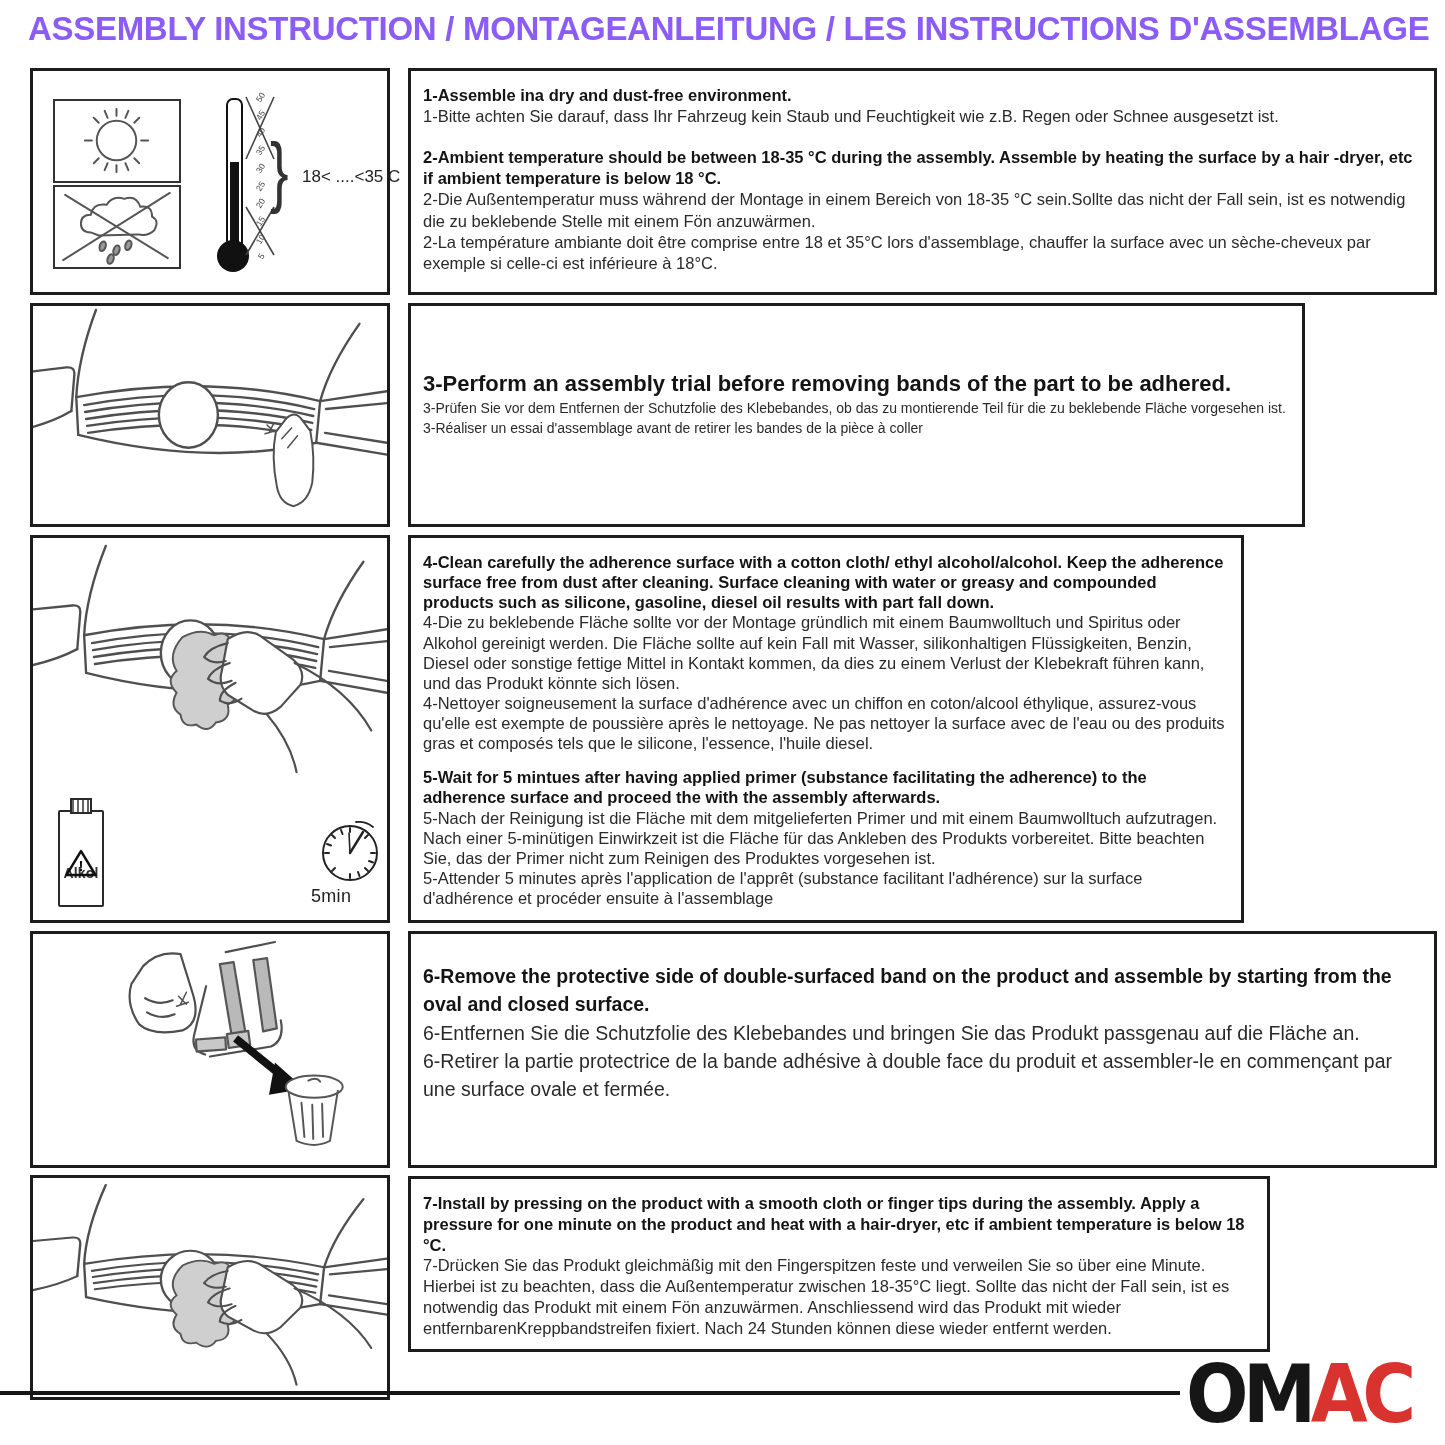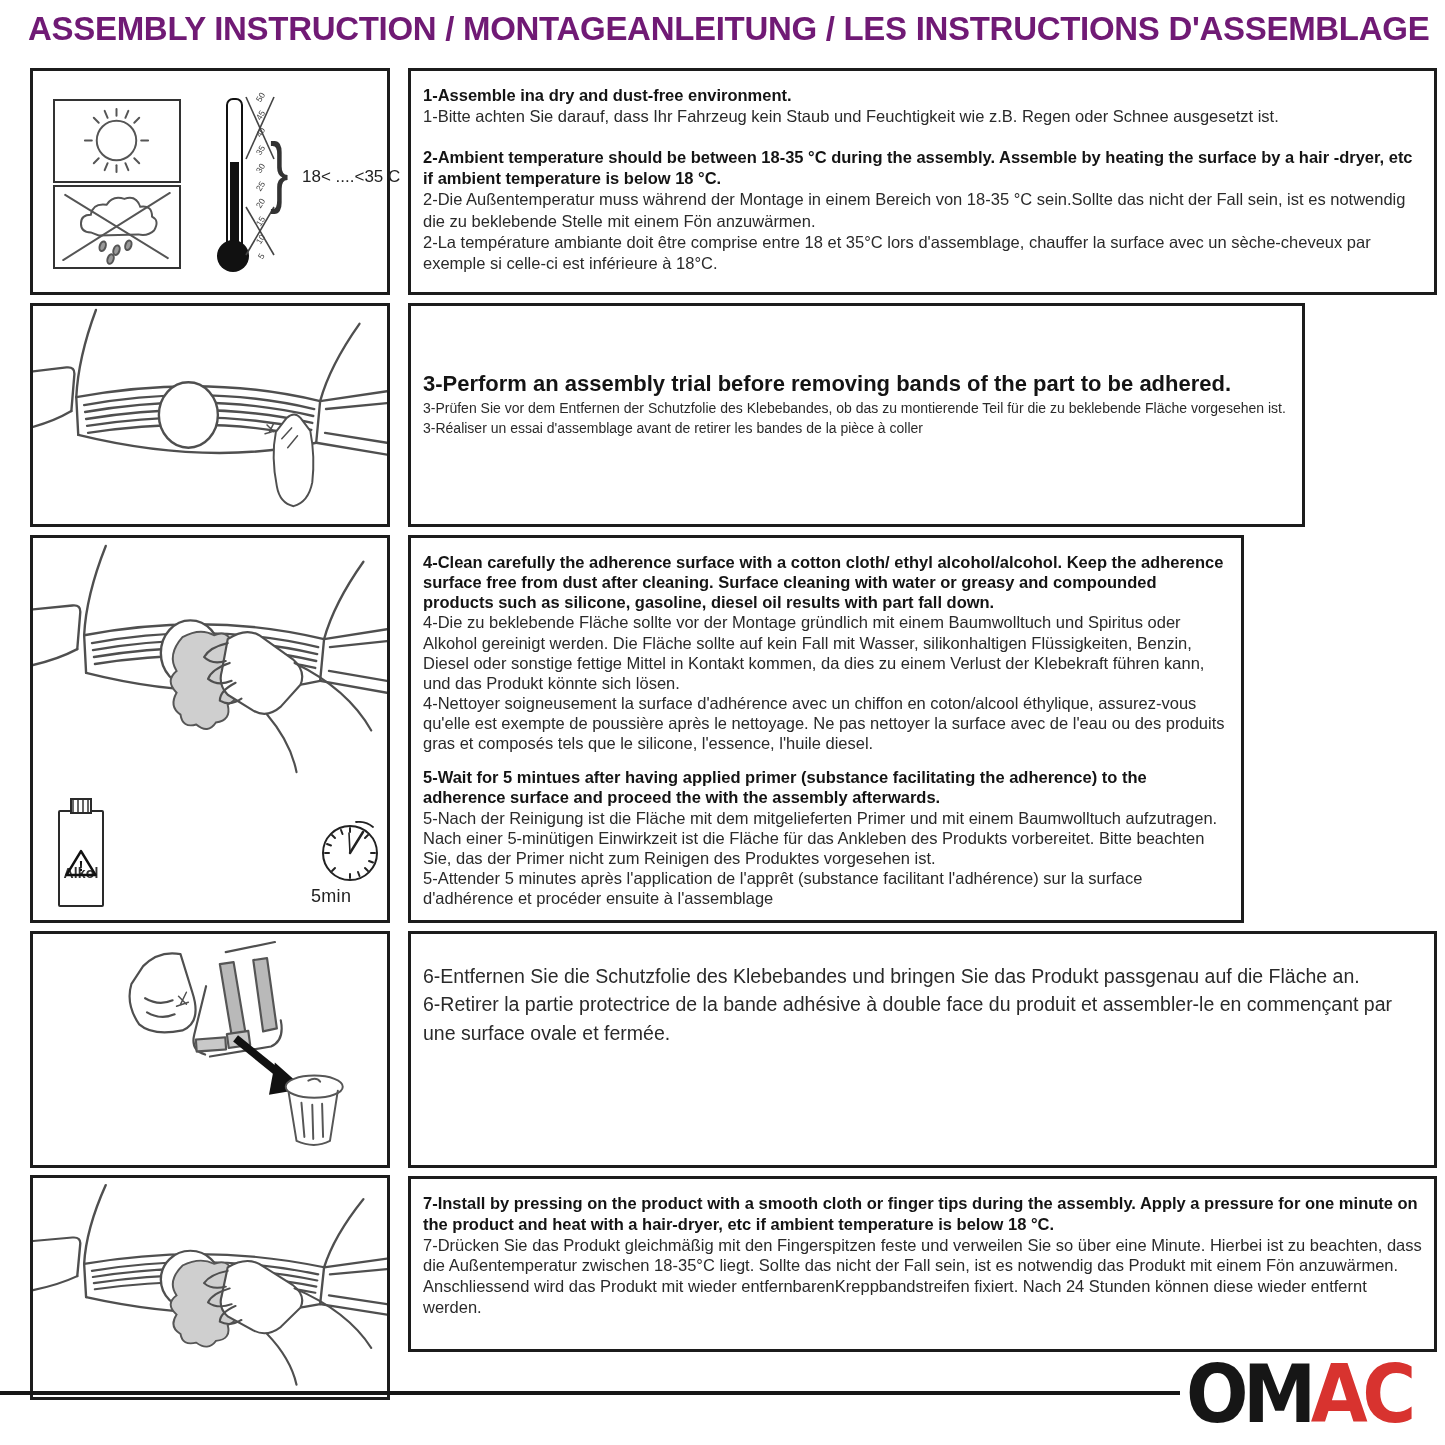--- a/index.html
+++ b/index.html
@@ -2,21 +2,21 @@
 <html><head>
 <meta charset="utf-8">
 <style>
   html,body{margin:0;padding:0;background:#ffffff;}
   .page{
     position:relative;width:1445px;height:1445px;background:#ffffff;
     font-family:"Liberation Sans", sans-serif;color:#2a2a2a;overflow:hidden;
   }
   .title{
     position:absolute;left:28px;top:10px;width:1405px;
-    font-size:33px;font-weight:bold;color:#701a75;letter-spacing:-0.3px;white-space:nowrap;
+    font-size:33px;font-weight:bold;color:#8b5cf6;letter-spacing:-0.3px;white-space:nowrap;
   }
   .box{position:absolute;border:3px solid #1c1c1c;background:#fff;box-sizing:border-box;}
   .tb{padding:14px 12px;}
   .tb p{margin:0;}
   .b{font-weight:bold;color:#141414;}
   .s1 p{font-size:16.5px;line-height:1.28;}
   .s2{padding-top:62px;}
   .s2 p{font-size:14px;line-height:1.42;}
   .s2 .b{font-size:22px;}
   .s3 p{font-size:16.5px;line-height:1.22;}
@@ -279,20 +279,21 @@
       <g stroke="#565656" stroke-width="2" fill="#ffffff" stroke-linecap="round" stroke-linejoin="round">
         <ellipse cx="286" cy="152" rx="29" ry="11"></ellipse>
         <path d="M260,158 L268,206 Q286,214 302,206 L310,156" fill="none"></path>
         <path d="M273,168 L276,202 M284,170 L285,204 M294,169 L295,202" fill="none"></path>
         <path d="M280,146 Q288,142 292,147" fill="none"></path>
       </g>
     </svg>
   </div>
 
   <div class="box tb s4" style="left:408px;top:931px;width:1029px;height:237px;">
+    <p class="b">6-Remove the protective side of double-surfaced band on the product and assemble by starting from the oval and closed surface.</p>
     <p>6-Entfernen Sie die Schutzfolie des Klebebandes und bringen Sie das Produkt passgenau auf die Fläche an.</p>
     <p>6-Retirer la partie protectrice de la bande adhésive à double face du produit et assembler-le en commençant par une surface ovale et fermée.</p>
   </div>
 
   <div class="box" style="left:30px;top:1175px;width:360px;height:225px;">
     <svg viewBox="0 0 360 250" width="354" height="219" preserveAspectRatio="none">
       <g stroke="#4f4f4f" stroke-width="2.4" fill="none" stroke-linecap="round" stroke-linejoin="round">
         <path d="M74,8 Q54,58 52,98"></path>
         <path d="M336,24 Q306,66 296,102"></path>
         <path d="M0,72 L40,68 Q49,67 48,76 L45,112"></path>
@@ -318,21 +319,21 @@
           <path d="M198,106 Q180,110 174,120 Q182,128 196,124" fill="none"></path>
           <path d="M200,126 Q182,132 178,142 Q188,150 202,144" fill="none"></path>
           <path d="M206,146 Q190,154 190,164 Q200,170 212,162" fill="none"></path>
           <path d="M266,126 Q320,152 344,194" fill="none"></path>
           <path d="M238,178 Q262,206 268,236" fill="none"></path>
         </g>
       </g>
     </svg>
   </div>
 
-  <div class="box tb s5" style="left:408px;top:1176px;width:1029px;height:176px;">
+  <div class="box tb s5" style="left:408px;top:1176px;width:862px;height:176px;">
     <p class="b">7-Install by pressing on the product with a smooth cloth or finger tips during the assembly. Apply a pressure for one minute on the product and heat with a hair-dryer, etc if ambient temperature is below 18 °C.</p>
     <p>7-Drücken Sie das Produkt gleichmäßig mit den Fingerspitzen feste und verweilen Sie so über eine Minute. Hierbei ist zu beachten, dass die Außentemperatur zwischen 18-35°C liegt. Sollte das nicht der Fall sein, ist es notwendig das Produkt mit einem Fön anzuwärmen. Anschliessend wird das Produkt mit wieder entfernbarenKreppbandstreifen fixiert. Nach 24 Stunden können diese wieder entfernt werden.</p>
   </div>
 
   <div class="bottom-rule"></div>
   <div class="logo"><span class="logo-black">OM</span><span class="logo-red">AC</span></div>
 
 </div>
 
 </body></html>

